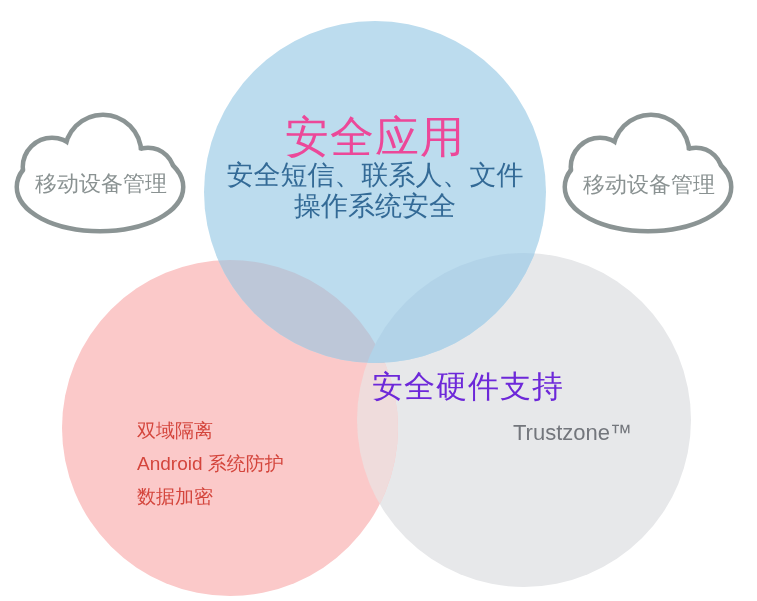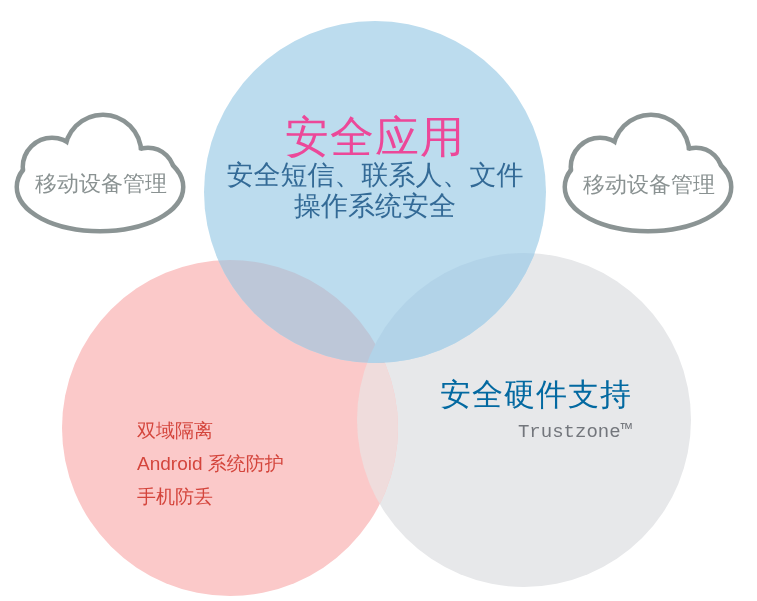--- a/index.html
+++ b/index.html
@@ -49,33 +49,32 @@
   .os-items {
     left: 137px; top: 414px; width: 260px;
     text-align: left;
     font-size: 19px;
     line-height: 33px;
     color: #d4453c;
   }
 
   
   .hw-title {
-    left: 372px; top: 374px; width: 260px;
-    text-align: right;
+    left: 372px; top: 366px; width: 260px;
+    text-align: left;
     font-size: 31px;
     letter-spacing: 1px;
-    color: #0369a1;
+    color: #6d28d9;
   }
   .hw-items {
     left: 372px; top: 417px; width: 260px;
     text-align: right;
-    font-size: 19px;
+    font-size: 22px;
     line-height: 31px;
     color: #73767c;
-    font-family: Liberation Mono, monospace;
   }
 
   
   .cloud-label {
     text-align: center;
     font-size: 22px;
     color: #8a9292;
   }
   .cloud-label.left  { left: 20px;  top: 169px; width: 162px; }
   .cloud-label.right { left: 568px; top: 170px; width: 162px; }
@@ -148,21 +147,21 @@
 
   <div class="txt apps-title">安全应用</div>
   <div class="txt apps-items">
     <div>安全短信、联系人、文件</div>
     <div>操作系统安全</div>
   </div>
 
   <div class="txt os-items">
     <div>双域隔离</div>
     <div>Android 系统防护</div>
-    <div>手机防丢</div>
+    <div>数据加密</div>
   </div>
 
   <div class="txt hw-title">安全硬件支持</div>
   <div class="txt hw-items">
     <div>Trustzone™</div>
   </div>
 
 </div>
 
 </body></html>

